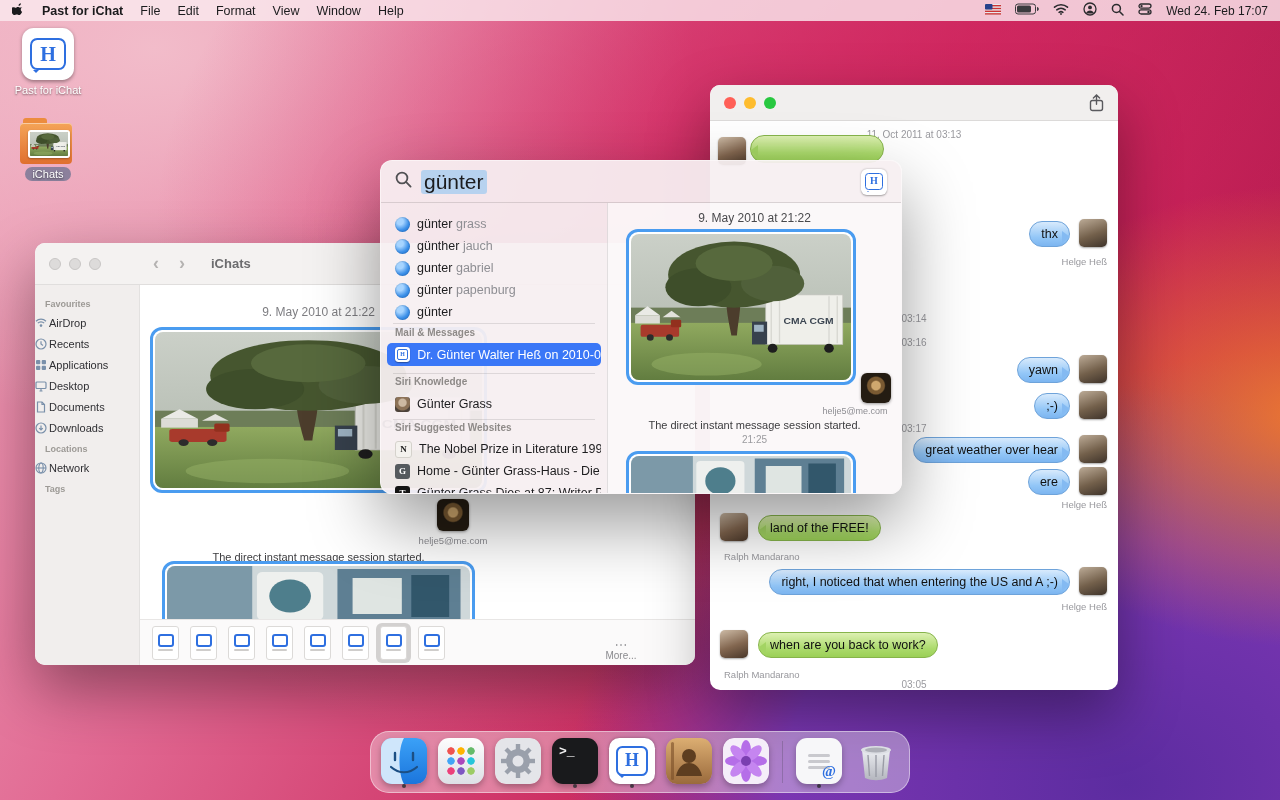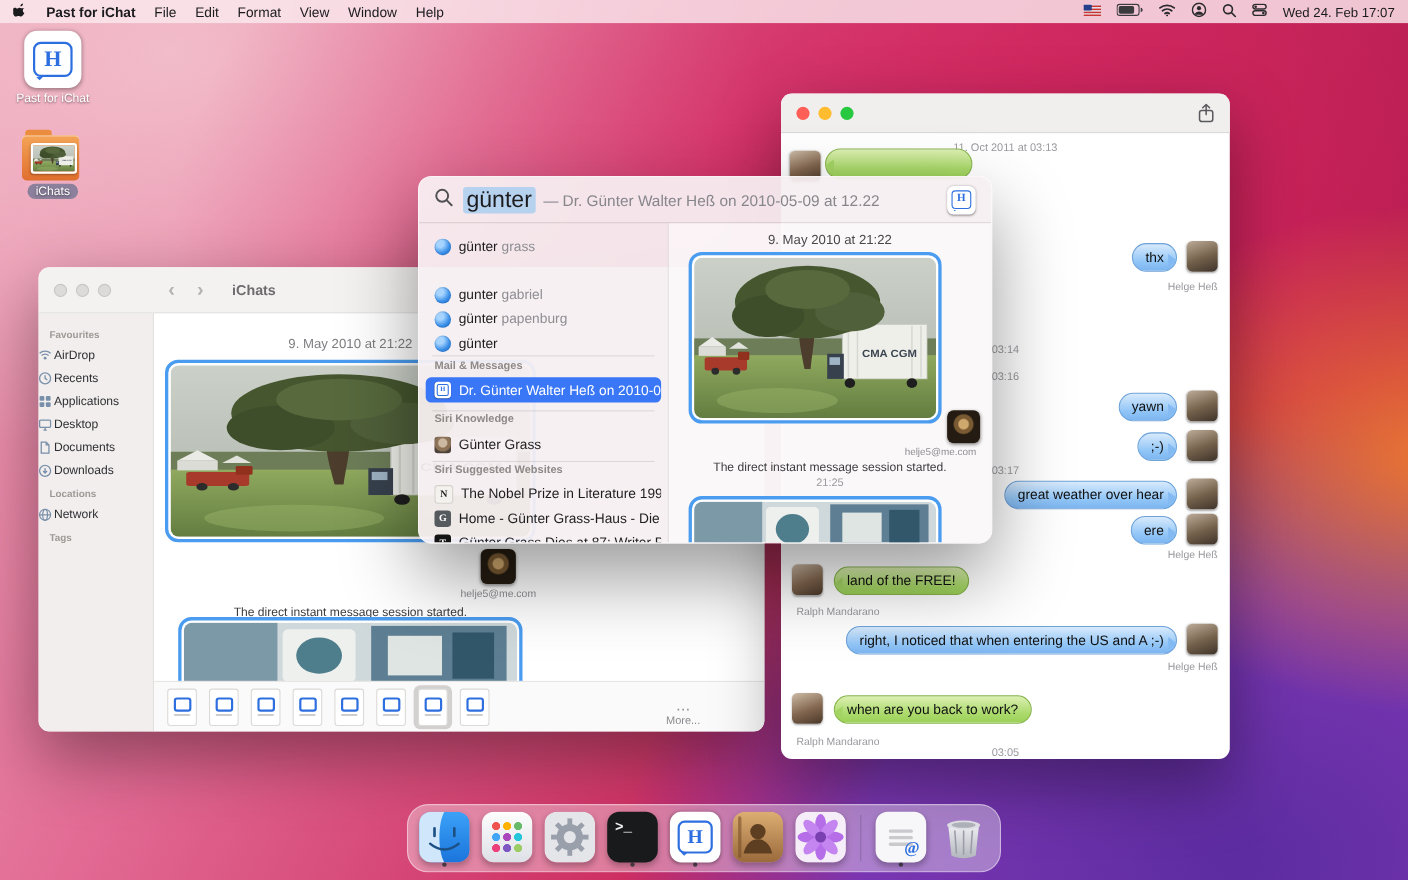--- a/index.html
+++ b/index.html
@@ -503,32 +503,35 @@
 
   <div class="win spot">
     <div class="s-search">
       <span>
         <svg width="17" height="17" viewBox="0 0 17 17" fill="none" stroke="#515154" stroke-width="1.8" stroke-linecap="round">
             <circle cx="7" cy="7" r="5.4"></circle>
             <line x1="11.2" y1="11.2" x2="15.6" y2="15.6"></line>
           </svg>
       </span>
       <span class="s-query">günter</span>
-      <span class="s-completion">— Dr. Günter Walter Heß on 2010-05-09 at 12.22</span>
       <span class="bubbleicon s-appicon">
           <span class="bi">
             <b>H</b>
           </span>
         </span>
     </div>
 
     <div class="s-left">
       <div class="s-row" style="top:10px;">
         <span class="globe"></span>
         <span><span>günter</span><span class="tail"> grass</span></span>
+      </div>
+      <div class="s-row" style="top:32px;">
+        <span class="globe"></span>
+        <span><span>günther</span><span class="tail"> jauch</span></span>
       </div>
       <div class="s-row" style="top:54px;">
         <span class="globe"></span>
         <span><span>gunter</span><span class="tail"> gabriel</span></span>
       </div>
       <div class="s-row" style="top:76px;">
         <span class="globe"></span>
         <span><span>günter</span><span class="tail"> papenburg</span></span>
       </div>
       <div class="s-row" style="top:98px;">

